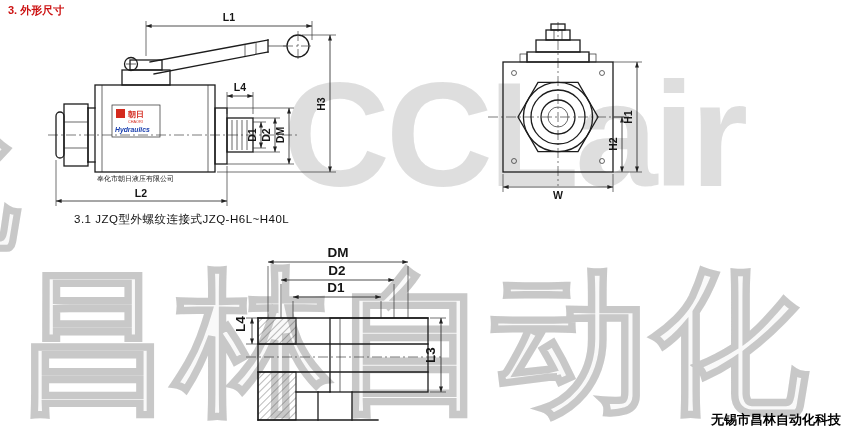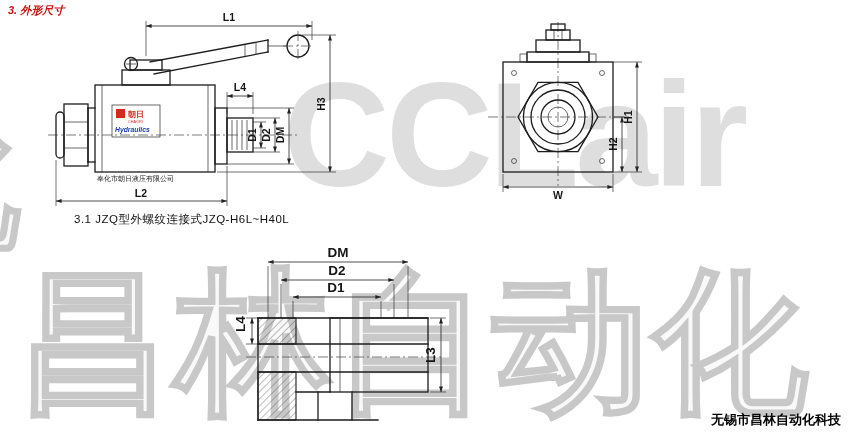--- a/index.html
+++ b/index.html
@@ -1,21 +1,21 @@
 <!DOCTYPE html>
 <html><head>
 <meta charset="utf-8">
 <style>
   * { margin:0; padding:0; box-sizing:border-box; }
   html,body { background:#ffffff; }
   body { font-family:"Liberation Sans","DejaVu Sans",sans-serif; }
   .page { position:relative; width:850px; height:435px; background:#ffffff; overflow:hidden; }
   .layer { position:absolute; left:0; top:0; width:850px; height:435px; }
 
-  .section-title { position:absolute; left:8px; top:3px; font-size:11px; font-weight:bold; color:#cc1111;font-style:italic; }
+  .section-title { position:absolute; left:8px; top:3px; font-size:11px; font-weight:bold; color:#cc1111; }
   .caption { position:absolute; left:74px; top:212px; font-size:11.5px; font-weight:normal; color:#111; letter-spacing:0.5px; }
   .footer { position:absolute; right:9px; top:411px; font-size:13px; font-weight:bold; color:#000000; }
 
   svg text { font-family:"Liberation Sans","DejaVu Sans",sans-serif; }
   .dimtxt   { font-size:10.5px; font-weight:bold; fill:#151515; }
   .dimtxt-lg{ font-size:13.5px; font-weight:bold; fill:#151515; }
   .companytxt { font-size:7px; fill:#222; }
   .brand-cn { font-size:8px; font-weight:bold; fill:#d42a1e; }
   .brand-en { font-size:3.8px; fill:#d42a1e; }
   .brand-tag{ font-size:6.8px; font-weight:bold; font-style:italic; fill:#1a3fae; }

